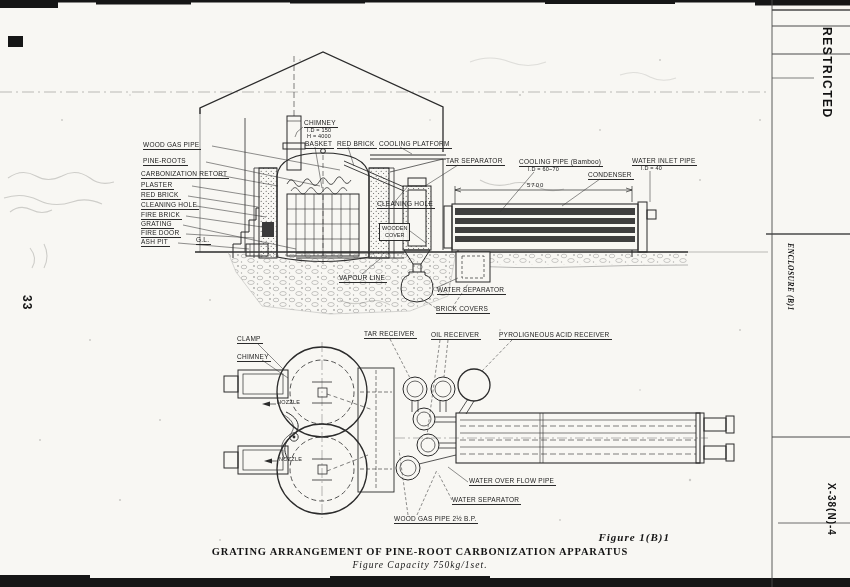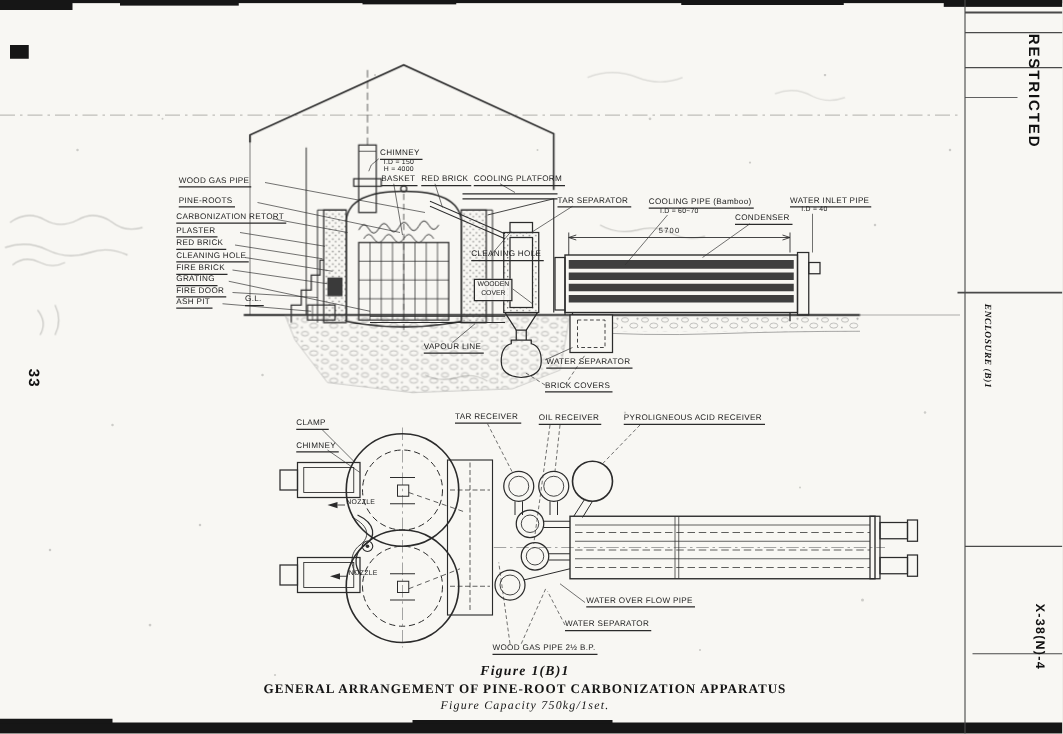--- a/index.html
+++ b/index.html
@@ -12,21 +12,21 @@
   .dim{position:absolute;font:5.5px/1.1 "Liberation Sans",sans-serif;color:#222;
        letter-spacing:.2px;white-space:nowrap;}
   .boxlbl{position:absolute;font:5.5px/1.25 "Liberation Sans",sans-serif;color:#1c1c1c;
        border:1px solid #2a2a2a;padding:1px 2px;text-align:center;white-space:nowrap;background:rgba(248,247,243,.85);}
   .rot{position:absolute;transform:rotate(90deg);transform-origin:left top;white-space:nowrap;color:#111;}
   .restricted{font:bold 12px "Liberation Sans",sans-serif;letter-spacing:1.5px;}
   .enclosure{font:italic bold 7.5px "Liberation Serif",serif;letter-spacing:.5px;}
   .docnum{font:bold 10px "Liberation Sans",sans-serif;letter-spacing:1px;}
   .pagenum{font:bold 12px "Liberation Sans",sans-serif;letter-spacing:1px;}
   .caption{position:absolute;left:170px;top:531px;width:500px;text-align:center;color:#141414;}
-  .cap-fig{font:bold italic 11px "Liberation Serif",serif;letter-spacing:1px;}
+  .cap-fig{font:bold italic 11px "Liberation Serif",serif;letter-spacing:1px;text-align:right;}
   .cap-title{font:bold 10.5px "Liberation Serif",serif;letter-spacing:.8px;margin-top:3px;}
   .cap-sub{font:italic 9.5px "Liberation Serif",serif;letter-spacing:1px;margin-top:3px;}
   svg{position:absolute;left:0;top:0;}
 </style>
 </head>
 <body>
 
 <div id="page">
 
   <svg width="850" height="587" viewBox="0 0 850 587">
@@ -371,21 +371,21 @@
   <div class="lbl nl" style="left:279px;top:456px;font-size:5.5px">NOZZLE</div>
   <div class="lbl" style="left:364px;top:330px">TAR RECEIVER</div>
   <div class="lbl" style="left:431px;top:331px">OIL RECEIVER</div>
   <div class="lbl" style="left:499px;top:331px">PYROLIGNEOUS ACID RECEIVER</div>
   <div class="lbl" style="left:469px;top:477px">WATER OVER FLOW PIPE</div>
   <div class="lbl" style="left:452px;top:496px">WATER SEPARATOR</div>
   <div class="lbl" style="left:394px;top:515px">WOOD GAS PIPE 2½ B.P.</div>
 
   <div class="caption">
     <div class="cap-fig">Figure 1(B)1</div>
-    <div class="cap-title">GENERAL ARRANGEMENT OF PINE-ROOT CARBONIZATION APPARATUS</div>
+    <div class="cap-title">GRATING ARRANGEMENT OF PINE-ROOT CARBONIZATION APPARATUS</div>
     <div class="cap-sub">Figure Capacity 750kg/1set.</div>
   </div>
 
   <div class="rot restricted" style="left:834px;top:27px">RESTRICTED</div>
   <div class="rot enclosure" style="left:795px;top:243px">ENCLOSURE (B)1</div>
   <div class="rot docnum" style="left:837px;top:483px">X-38(N)-4</div>
   <div class="rot pagenum" style="left:34px;top:295px">33</div>
 
 </div>
 

